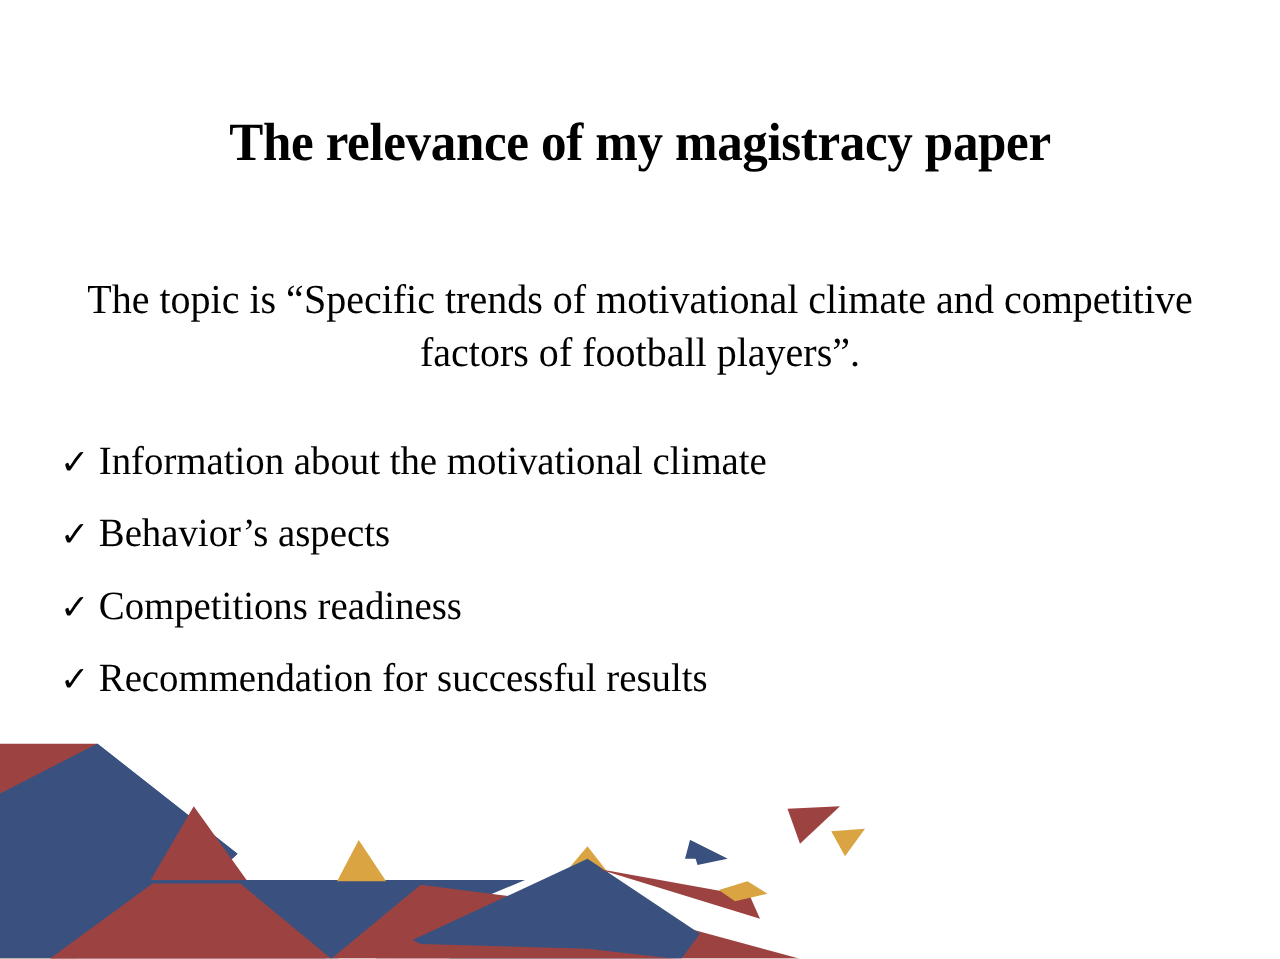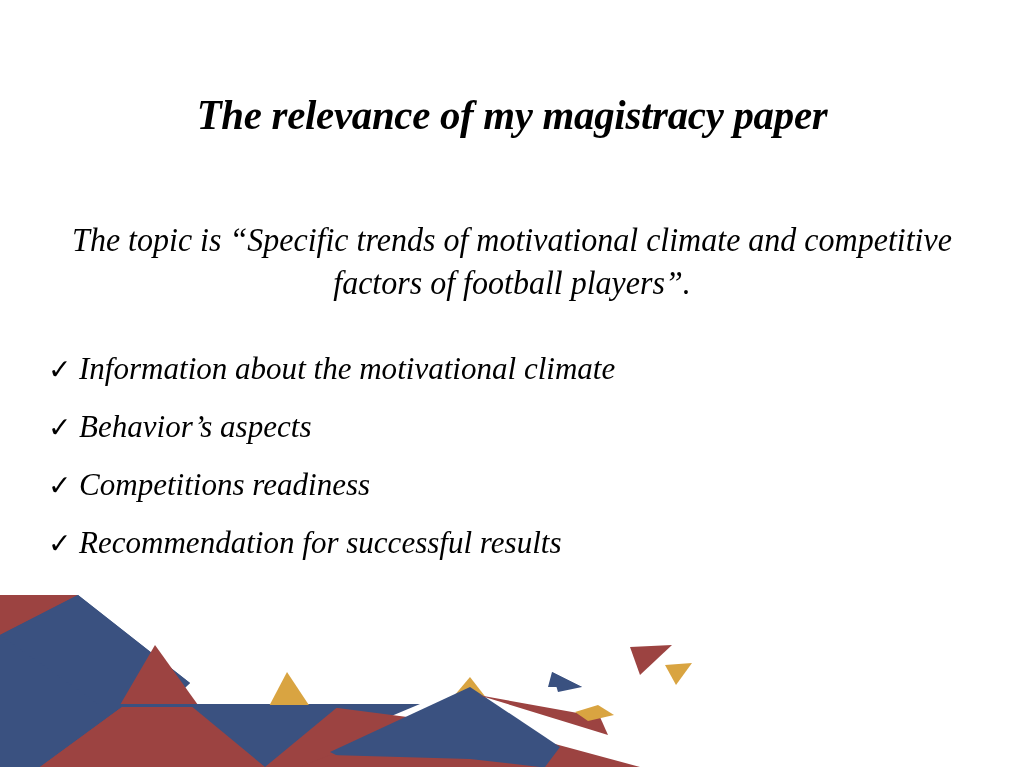--- a/index.html
+++ b/index.html
@@ -9,21 +9,20 @@
   }
   body {
     font-family: "Liberation Serif", "DejaVu Serif", serif;
   }
   #slide {
     position: relative;
     width: 1024px;
     height: 767px;
     background: #ffffff;
     overflow: hidden;
-    font-style: italic;
   }
 
   
   #slide-title {
     position: absolute;
     left: 0;
     top: 62px;
     width: 1024px;
     text-align: center;
     font-family: "Liberation Serif", "DejaVu Serif", serif;

